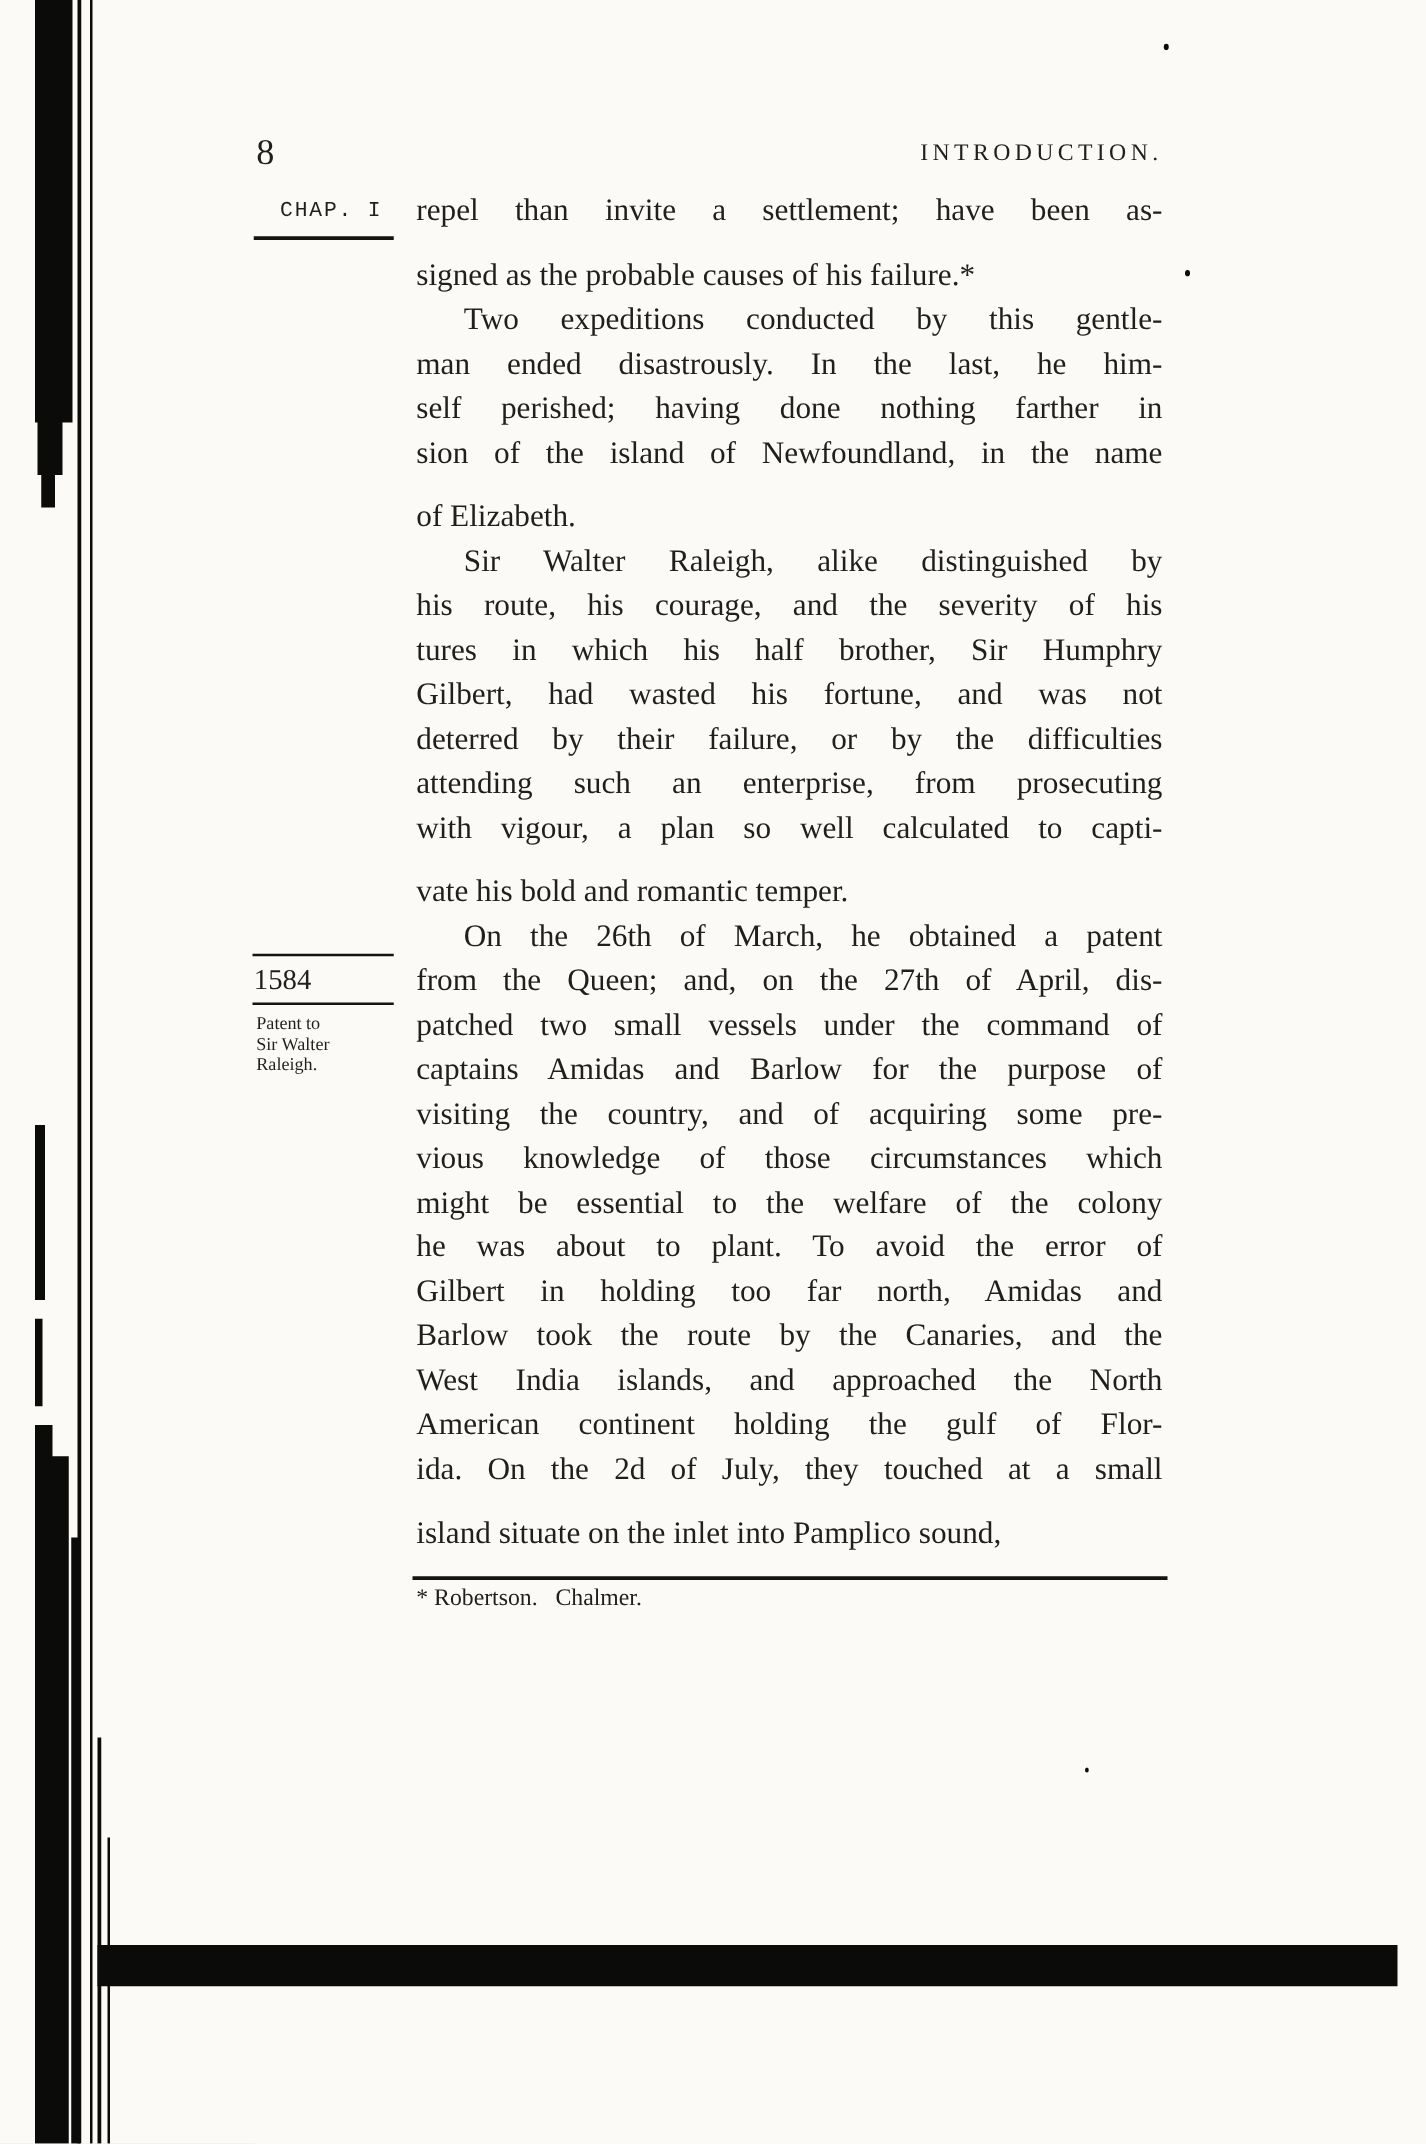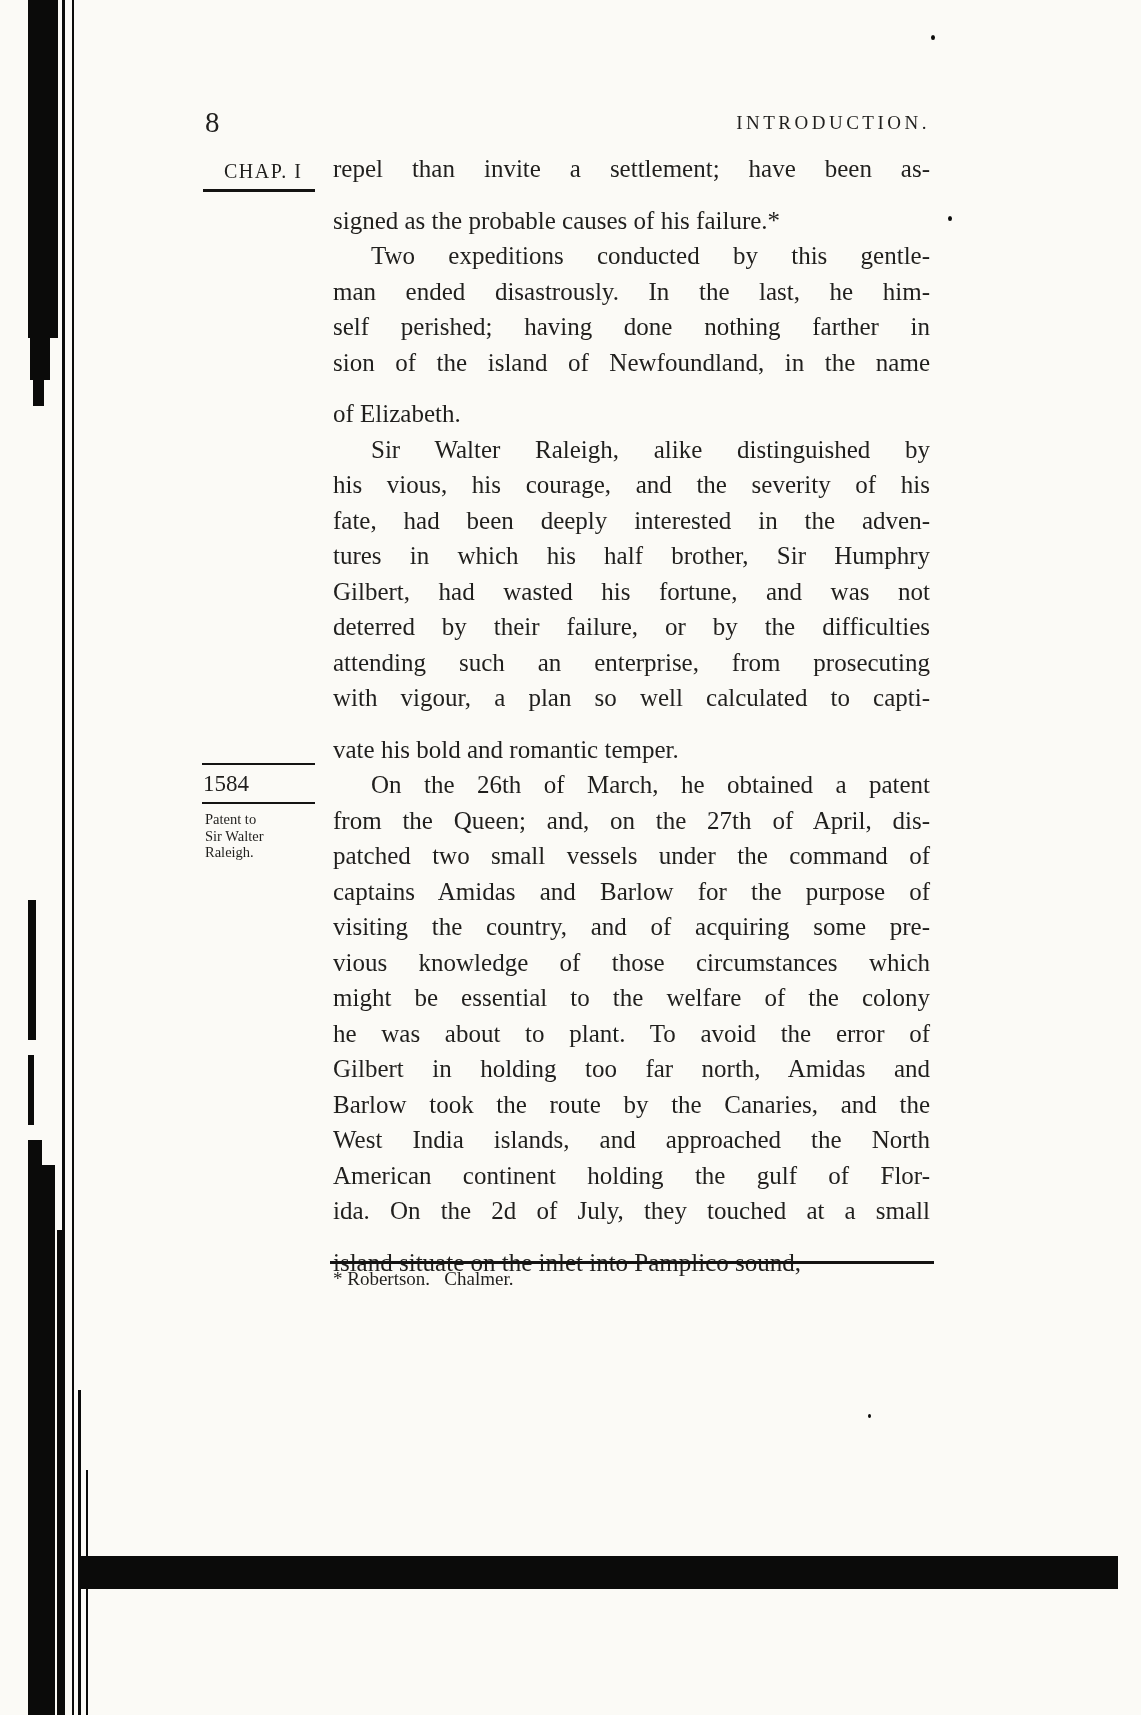--- a/index.html
+++ b/index.html
@@ -37,21 +37,21 @@
     font-size:29px;line-height:32px;
   }
   .running-title{
     position:absolute;left:333px;top:112px;width:597px;
     text-align:right;font-size:19px;letter-spacing:3.5px;
   }
 
   
   .chap-label{
     position:absolute;left:224px;top:160px;
-    font-size:20px;letter-spacing:1.5px;
+    font-size:17px;letter-spacing:1.5px;font-family:Liberation Mono, monospace;
   }
   .rule{position:absolute;background:#141312;}
   .chap-rule{left:203px;top:189px;width:112px;height:3px;}
   .year-rule-top{left:202px;top:763px;width:113px;height:2px;}
   .year-label{
     position:absolute;left:203px;top:767px;width:111px;
     text-align:left;font-size:23px;line-height:34px;
   }
   .year-rule-bottom{left:202px;top:802px;width:113px;height:2px;}
   .sidenote{
@@ -116,22 +116,21 @@
 
   <div class="body-text" id="body-text">
       <div class="line">repel than invite a settlement; have been as-</div>
       <div class="line last">signed as the probable causes of his failure.*</div>
       <div class="line indent">Two expeditions conducted by this gentle-</div>
       <div class="line">man ended disastrously. In the last, he him-</div>
       <div class="line">self perished; having done nothing farther in</div>
       <div class="line">sion of the island of Newfoundland, in the name</div>
       <div class="line last">of Elizabeth.</div>
       <div class="line indent">Sir Walter Raleigh, alike distinguished by</div>
-      <div class="line">his vious, his courage, and the severity of his</div>
-      <div class="line">fate, had been deeply interested in the adven-</div>
+      <div class="line">his route, his courage, and the severity of his</div>
       <div class="line">tures in which his half brother, Sir Humphry</div>
       <div class="line">Gilbert, had wasted his fortune, and was not</div>
       <div class="line">deterred by their failure, or by the difficulties</div>
       <div class="line">attending such an enterprise, from prosecuting</div>
       <div class="line">with vigour, a plan so well calculated to capti-</div>
       <div class="line last">vate his bold and romantic temper.</div>
       <div class="line indent">On the 26th of March, he obtained a patent</div>
       <div class="line">from the Queen; and, on the 27th of April, dis-</div>
       <div class="line">patched two small vessels under the command of</div>
       <div class="line">captains Amidas and Barlow for the purpose of</div>

